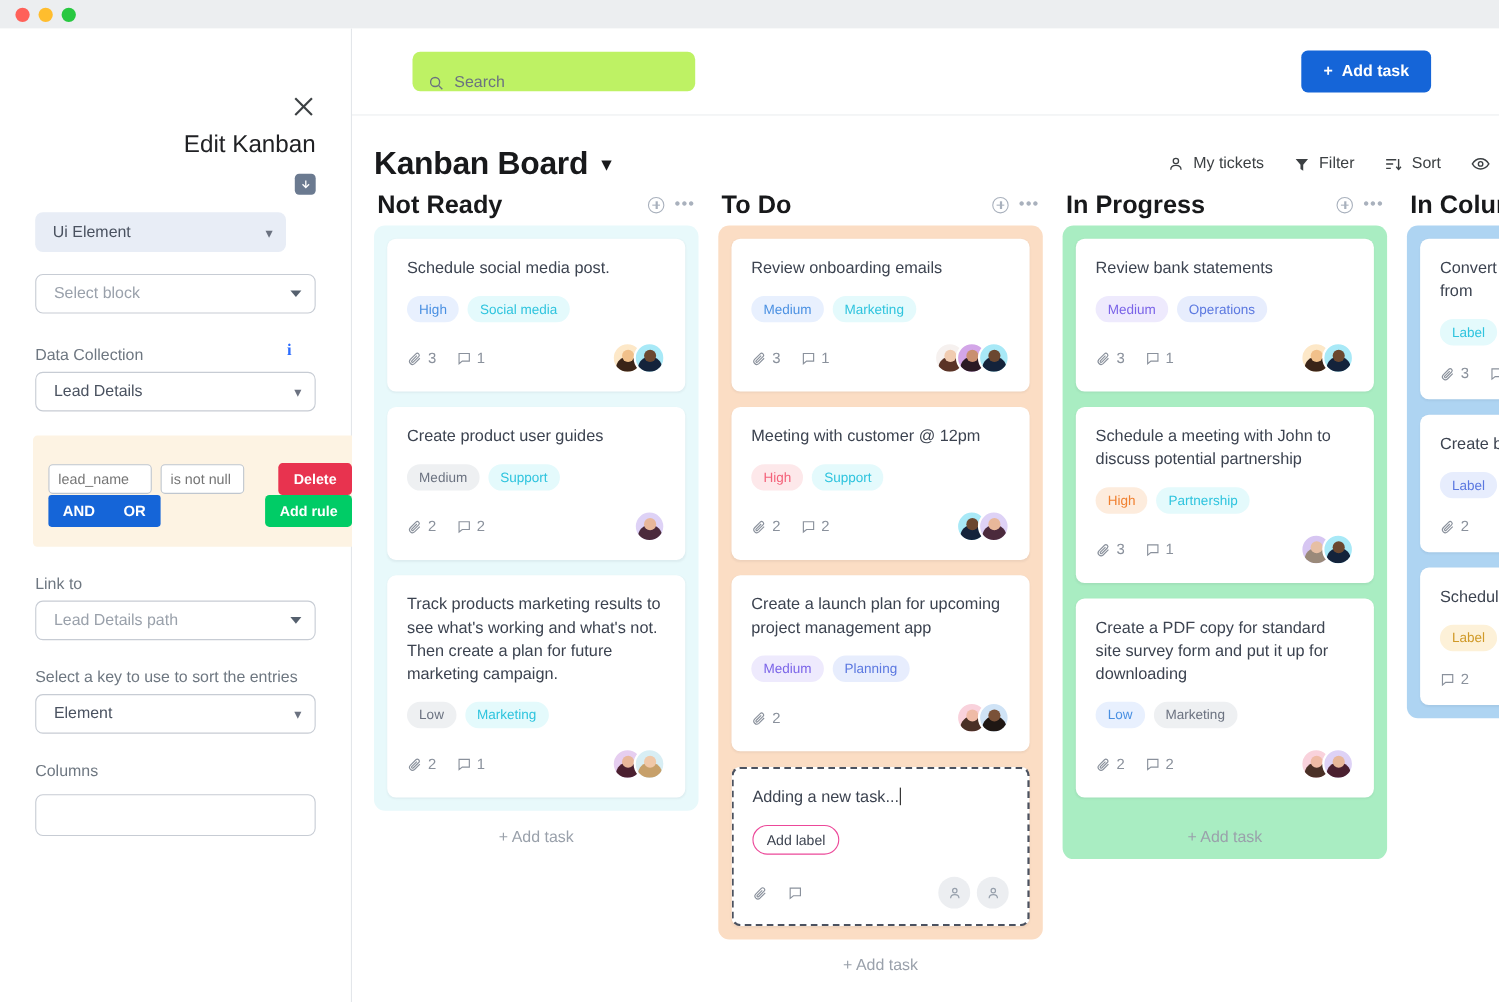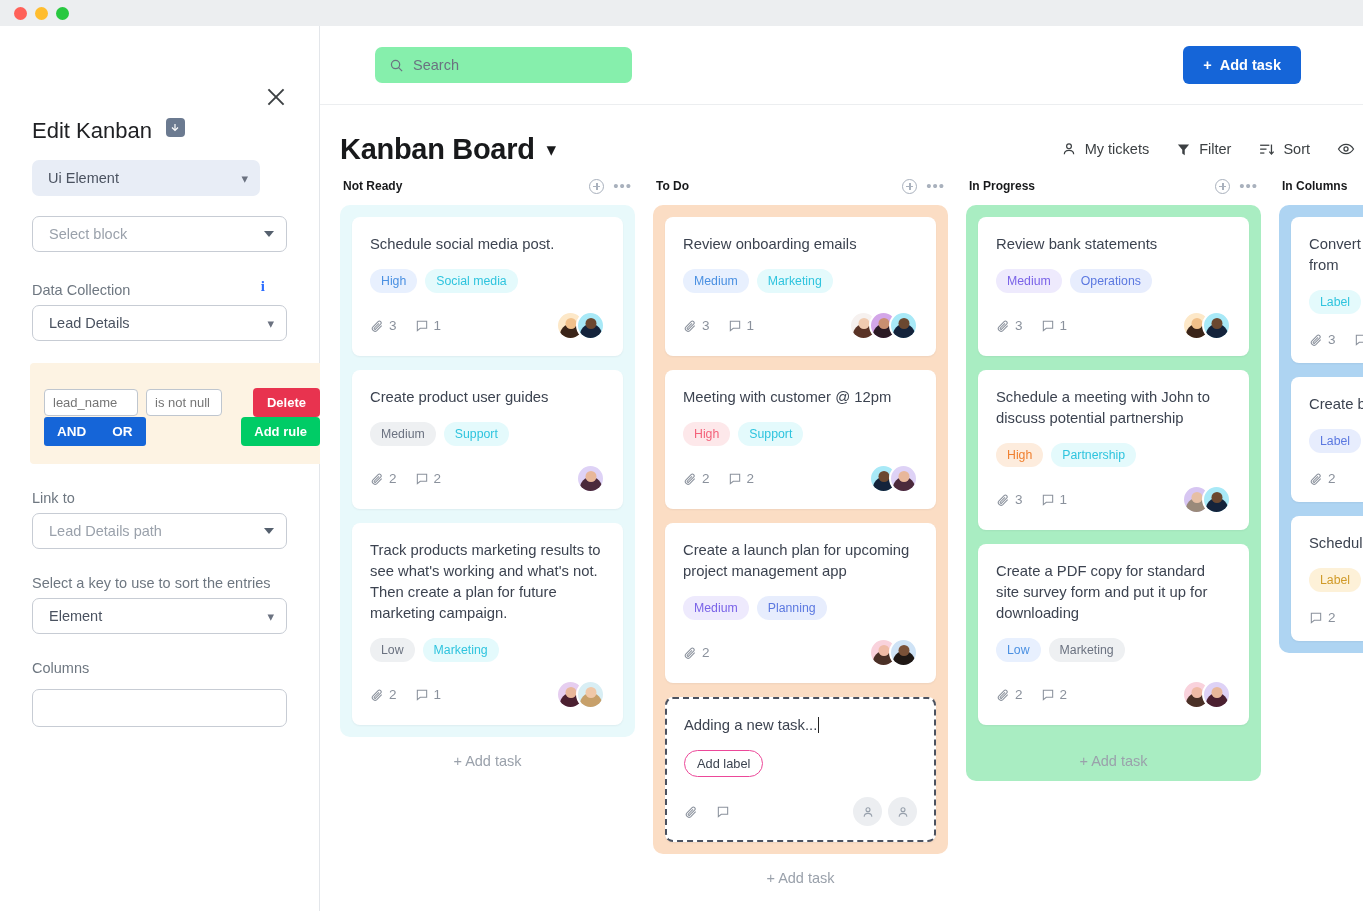--- a/index.html
+++ b/index.html
@@ -33,22 +33,23 @@
     border-right: 1px solid #e3e6ea;
     position: relative; flex: 0 0 320px;
     padding: 0 32px;
   }
   #close-icon {
     position: absolute; right: 30px; top: 58px;
     width: 26px; height: 26px; cursor: pointer;
     color: #3c4043;
   }
   #panel-title-row {
-    display: flex; align-items: flex-start; gap: 14px;
+    display: flex; align-items: flex-end; gap: 14px;
     padding-top: 92px;
+    flex-direction: column;
   }
   #panel-title { font-size: 22px; color: #202124; font-weight: 400; }
   #download-icon {
     width: 19px; height: 19px; border-radius: 4px;
     background: #6b7a90; display: flex; align-items: center;
     justify-content: center; color: #fff;
   }
 
   .field-label {
     font-size: 14.5px; color: #6e7781; margin-bottom: 7px;
@@ -129,22 +130,22 @@
   
   #board-area {
     flex: 1; height: 885px; position: relative; overflow: hidden;
     background: #fff;
   }
   #topbar {
     height: 79px; border-bottom: 1px solid #eceef0;
     display: flex; align-items: center; padding: 0 62px 0 55px;
   }
   #search-box {
-    width: 257px; height: 36px; background: #86efac; border-radius: 7px;
-    display: flex; align-items: center; gap: 9px; padding: 0 14px;
+    width: 257px; height: 36px; background: #bef264; border-radius: 7px;
+    display: flex; align-items: flex-end; gap: 9px; padding: 0 14px;
   }
   #search-placeholder { font-size: 14.5px; color: #6b7280; }
   #add-task-top {
     margin-left: auto; background: #1565d8; color: #fff;
     height: 38px; border-radius: 6px; display: flex; align-items: center;
     gap: 8px; padding: 0 20px; font-size: 14.5px; font-weight: bold;
     cursor: pointer; border: none; font-family: "Liberation Sans", sans-serif;
   }
 
   #board-header {
@@ -160,21 +161,21 @@
   }
 
   #columns-scroll {
     display: flex; gap: 18px; padding-left: 20px;
     height: 700px; position: relative;
   }
   .column { width: 295px; flex: 0 0 295px; }
   .column-head {
     display: flex; align-items: center; height: 38px; padding: 0 3px;
   }
-  .column-title { font-size: 12px; font-weight: bold; color: #18191b; }
+  .column-title { font-size: 23px; font-weight: bold; color: #18191b; }
   .column-head-icons { margin-left: auto; display: flex; align-items: center; gap: 9px; }
   .plus-circle {
     width: 15px; height: 15px; border-radius: 50%;
     border: 1.4px solid #a9b1bd; position: relative; cursor: pointer;
   }
   .plus-circle::before, .plus-circle::after {
     content: ""; position: absolute; background: #a9b1bd;
   }
   .plus-circle::before { left: 3px; right: 3px; top: 6px; height: 1.4px; }
   .plus-circle::after { top: 3px; bottom: 3px; left: 6px; width: 1.4px; }

